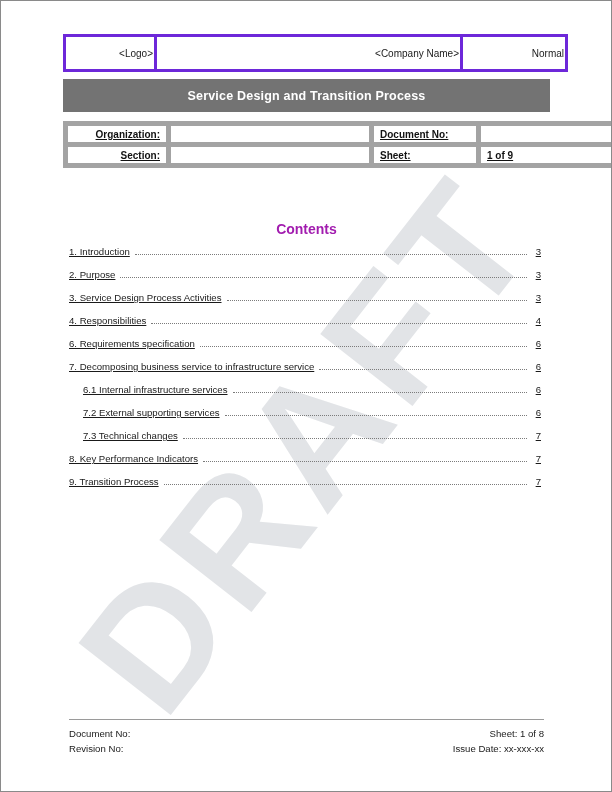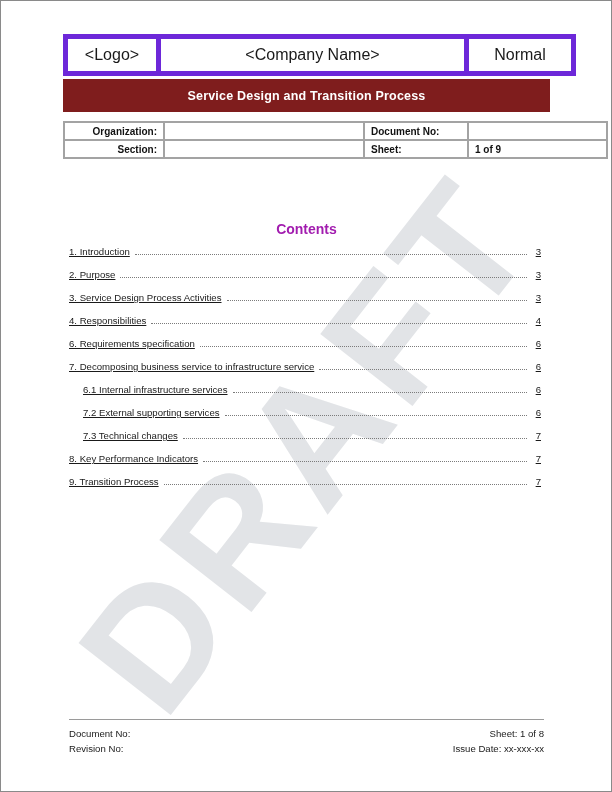--- a/index.html
+++ b/index.html
@@ -56,64 +56,65 @@
   
   .header-table {
     position: absolute;
     left: 62px;
     top: 33px;
     width: 487px;
     border-collapse: collapse;
     table-layout: fixed;
   }
   .header-table td {
-    border: 5px solid #6d28d9;
+    border: 3px solid #6d28d9;
     height: 30px;
-    text-align: center;
+    text-align: right;
     vertical-align: middle;
-    font-size: 16px;
+    font-size: 10px;
     color: #1a1a1a;
   }
   .hc-logo { width: 86px; }
   .hc-company { width: 301px; }
   .hc-status { width: 100px; }
 
   
   .title-bar {
     position: absolute;
     left: 62px;
     top: 78px;
     width: 487px;
     height: 33px;
-    background: #7f1d1d;
+    background: #737373;
     color: #ffffff;
     font-size: 12.5px;
     font-weight: bold;
     display: flex;
     align-items: center;
     justify-content: center;
     letter-spacing: 0.2px;
   }
 
   
   .info-table {
     position: absolute;
     left: 62px;
     top: 120px;
     width: 487px;
     border-collapse: collapse;
     table-layout: fixed;
   }
   .info-table td {
-    border: 2px solid #a3a3a3;
+    border: 5px solid #a3a3a3;
     height: 16px;
     font-size: 10px;
     padding: 0 6px;
     vertical-align: middle;
     color: #111111;
+    text-decoration: underline;
   }
   .it-label {
     width: 86px;
     text-align: right;
     font-weight: bold;
   }
   .it-blank { width: 186px; }
   .it-label2 {
     width: 90px;
     text-align: left;

